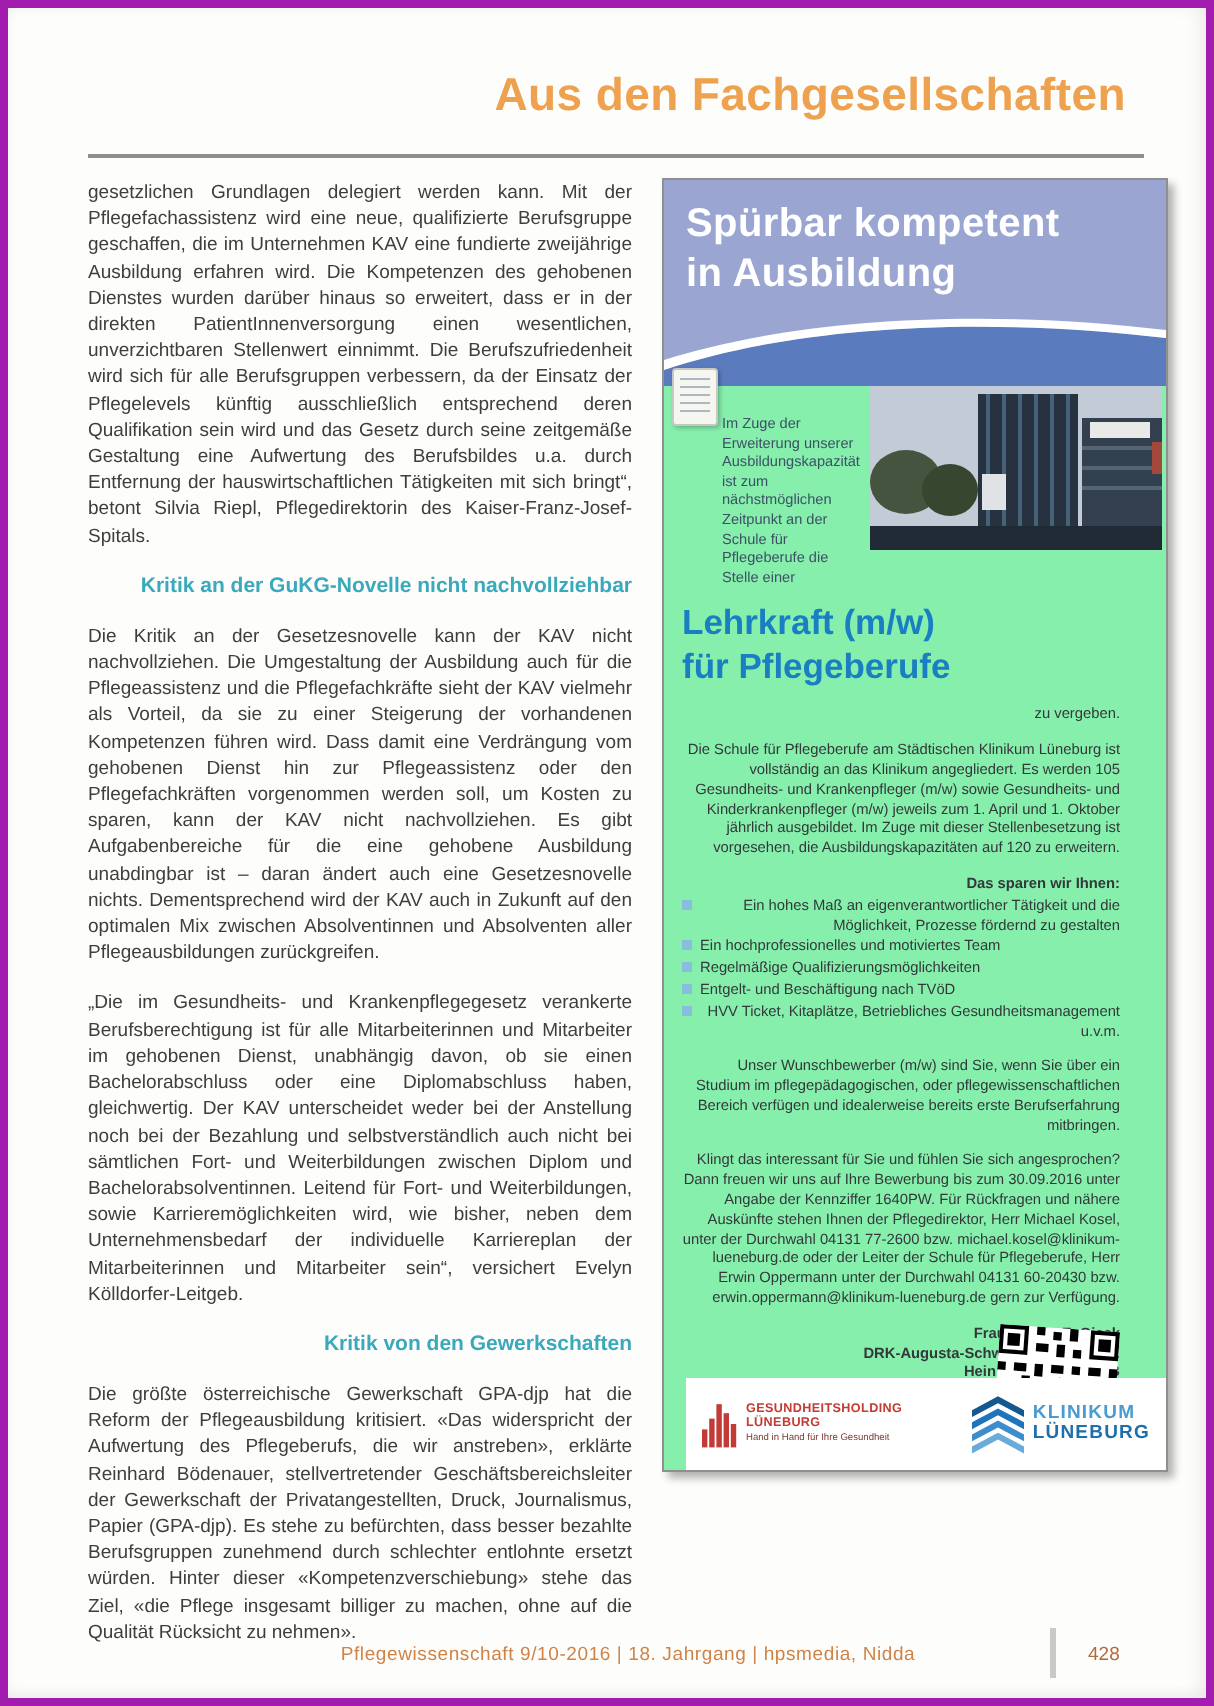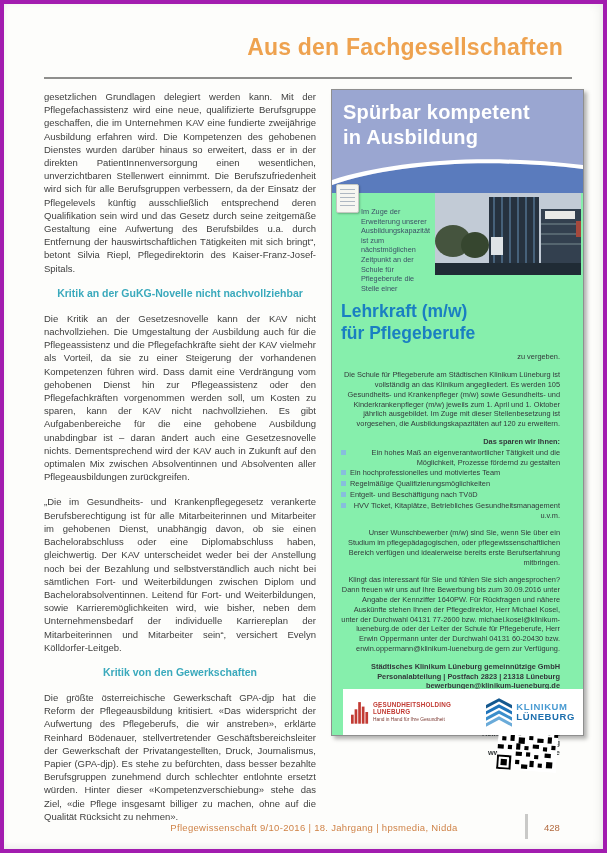--- a/index.html
+++ b/index.html
@@ -14,21 +14,21 @@
     color:#eea24f;letter-spacing:.2px;
   }
   .header-rule{position:absolute;top:73px;left:40px;width:528px;height:2px;background:#8f8f8d;}
 
   
   .article{
     position:absolute;top:86px;left:40px;width:272px;color:#3e3e3e;
     font-size:9.5px;line-height:13.2px;text-align:justify;
   }
   .article p{margin:0 0 12px 0;}
-  .subhead{color:#3aa9bc;font-weight:bold;font-size:10.5px;line-height:13px;margin:0 0 1px 0;text-align:center;}
+  .subhead{color:#3aa9bc;font-weight:bold;font-size:10.5px;line-height:13px;margin:0 0 1px 0;text-align:right;}
 
   
   .ad{
     position:absolute;left:315px;top:85px;width:253px;height:647px;
     background:#86efac;border:1px solid #8f8f8f;box-sizing:border-box;
     box-shadow:3px 3px 4px rgba(0,0,0,0.3);
     margin-left:12px;
   }
   .ad-banner{position:relative;height:103px;background:#9aa6d1;overflow:hidden;}
   .ad-banner-title{
@@ -168,26 +168,20 @@
         <div class="offer-item sm">
           <span class="bullet"></span>
           <span>HVV Ticket, Kitaplätze, Betriebliches Gesundheitsmanagement u.v.m.</span>
         </div>
       </div>
 
       <div class="sm mt8">Unser Wunschbewerber (m/w) sind Sie, wenn Sie über ein Studium im pflegepädagogischen, oder pflegewissenschaftlichen Bereich verfügen und idealerweise bereits erste Berufserfahrung mitbringen.</div>
 
       <div class="sm mt8">Klingt das interessant für Sie und fühlen Sie sich angesprochen? Dann freuen wir uns auf Ihre Bewerbung bis zum 30.09.2016 unter Angabe der Kennziffer 1640PW. Für Rückfragen und nähere Auskünfte stehen Ihnen der Pflegedirektor, Herr Michael Kosel, unter der Durchwahl 04131 77-2600 bzw. michael.kosel@klinikum-lueneburg.de oder der Leiter der Schule für Pflegeberufe, Herr Erwin Oppermann unter der Durchwahl 04131 60-20430 bzw. erwin.oppermann@klinikum-lueneburg.de gern zur Verfügung.</div>
 
-      <div class="sm mt8 bold">
-        <div>Städtisches Klinikum Lüneburg gemeinnützige GmbH</div>
-        <div>Personalabteilung | Postfach 2823 | 21318 Lüneburg</div>
-        <div>bewerbungen@klinikum-lueneburg.de</div>
-        <div>www.klinikum-lueneburg.de</div>
-      </div>
 
       <div class="drk-row">
         <div class="sm bold">
           <div>Frau Oberin E. Gieck</div>
           <div>DRK-Augusta-Schwesternschaft e.V.</div>
           <div>Heinrich-Heine-Str. 4B</div>
           <div>21335 Lüneburg</div>
           <div>www.drk-augusta.de</div>
         </div>
         <svg class="qr" viewBox="0 0 29 29">

